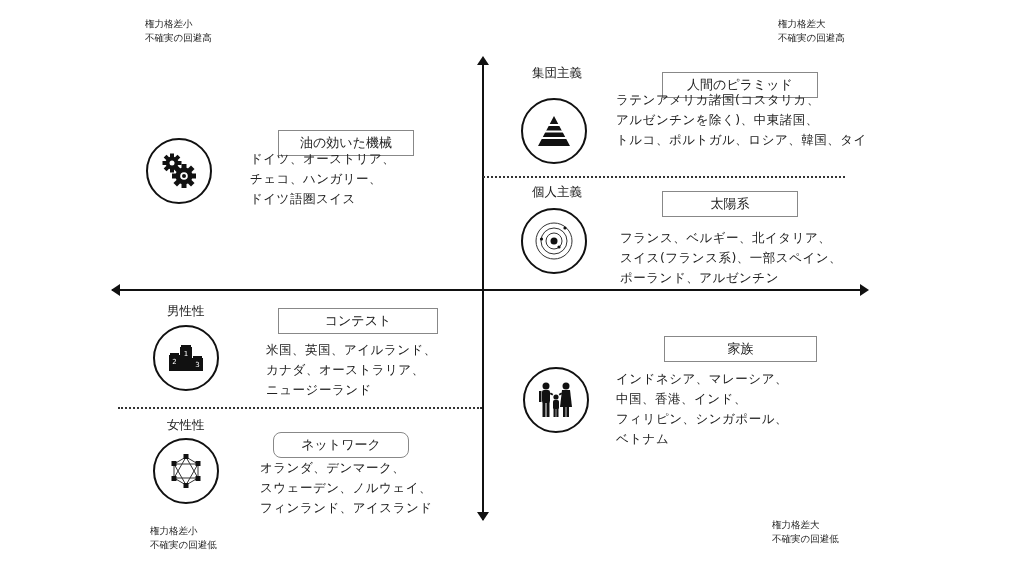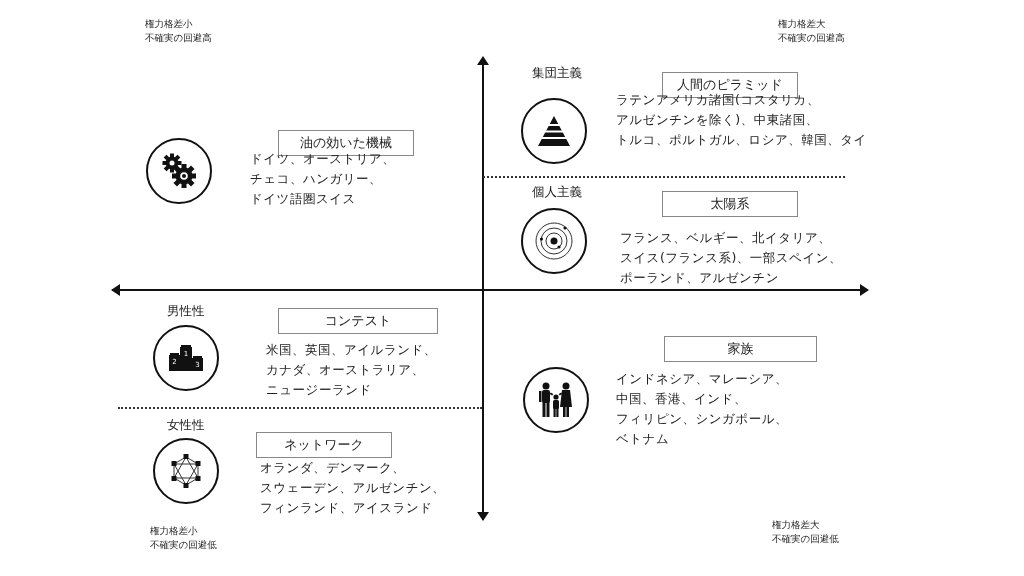--- a/index.html
+++ b/index.html
@@ -93,21 +93,21 @@
     </svg>
   </div>
   <div class="countries" style="left:250px; top:149px;">
     <div>ドイツ、オーストリア、</div>
     <div>チェコ、ハンガリー、</div>
     <div>ドイツ語圏スイス</div>
   </div>
 </div>
 
 <div>
-  <div class="label-box" style="left:662px; top:72px; width:136px;">人間のピラミッド</div>
+  <div class="label-box" style="left:662px; top:72px; width:156px;">人間のピラミッド</div>
   <div class="circle" style="left:521px; top:98px;">
     <svg width="40" height="36" viewBox="0 0 40 36">
       <polygon points="20,3 36,33 4,33" fill="#111"></polygon>
       <rect x="0" y="11" width="40" height="2" fill="#fff"></rect>
       <rect x="0" y="17.5" width="40" height="2" fill="#fff"></rect>
       <rect x="0" y="24" width="40" height="2" fill="#fff"></rect>
     </svg>
   </div>
   <div class="countries" style="left:616px; top:90px;">
     <div>ラテンアメリカ諸国(コスタリカ、</div>
@@ -152,41 +152,41 @@
     </svg>
   </div>
   <div class="countries" style="left:266px; top:340px;">
     <div>米国、英国、アイルランド、</div>
     <div>カナダ、オーストラリア、</div>
     <div>ニュージーランド</div>
   </div>
 </div>
 
 <div>
-  <div class="label-box" style="left:256px; top:432px; width:136px;">ネットワーク</div>
+  <div class="label-box" style="left:273px; top:432px; width:136px;border-radius:8px;">ネットワーク</div>
   <div class="circle" style="left:153px; top:438px;">
     <svg width="40" height="40" viewBox="0 0 40 40">
       <g stroke="#333" stroke-width="1" fill="none">
         <polygon points="20,6 32,13 32,27 20,34 8,27 8,13"></polygon>
         <polygon points="20,6 32,27 8,27"></polygon>
         <polygon points="20,34 8,13 32,13"></polygon>
       </g>
       <g fill="#111">
         <rect x="17.5" y="3" width="5" height="5"></rect>
         <rect x="17.5" y="32" width="5" height="5"></rect>
         <rect x="5.5" y="10" width="5" height="5"></rect>
         <rect x="29.5" y="10" width="5" height="5"></rect>
         <rect x="5.5" y="25" width="5" height="5"></rect>
         <rect x="29.5" y="25" width="5" height="5"></rect>
       </g>
     </svg>
   </div>
   <div class="countries" style="left:260px; top:458px;">
     <div>オランダ、デンマーク、</div>
-    <div>スウェーデン、アルゼンチン、</div>
+    <div>スウェーデン、ノルウェイ、</div>
     <div>フィンランド、アイスランド</div>
   </div>
 </div>
 
 <div>
   <div class="label-box" style="left:664px; top:336px; width:153px;">家族</div>
   <div class="circle" style="left:523px; top:367px;">
     <svg width="44" height="40" viewBox="0 0 44 40">
       <g fill="#111">
         <circle cx="12" cy="6" r="3.5"></circle>

